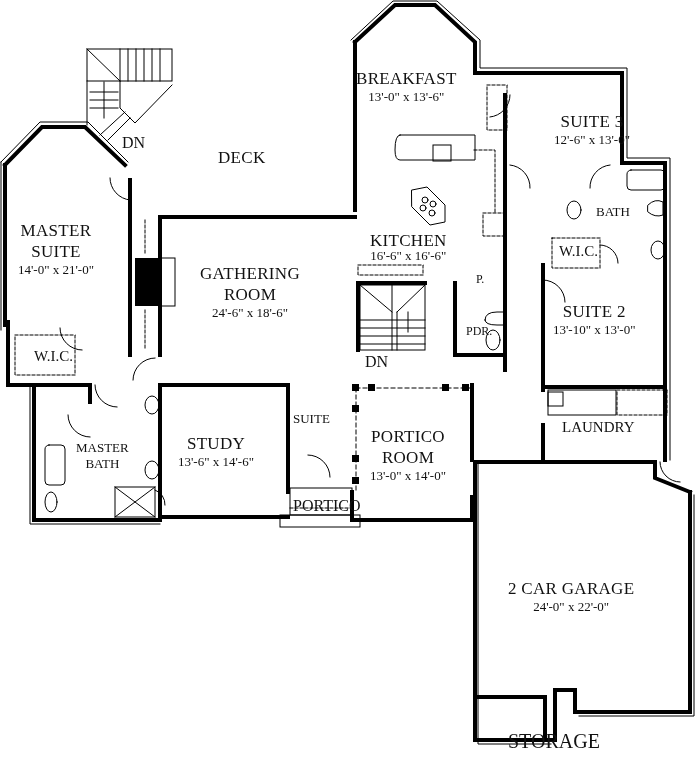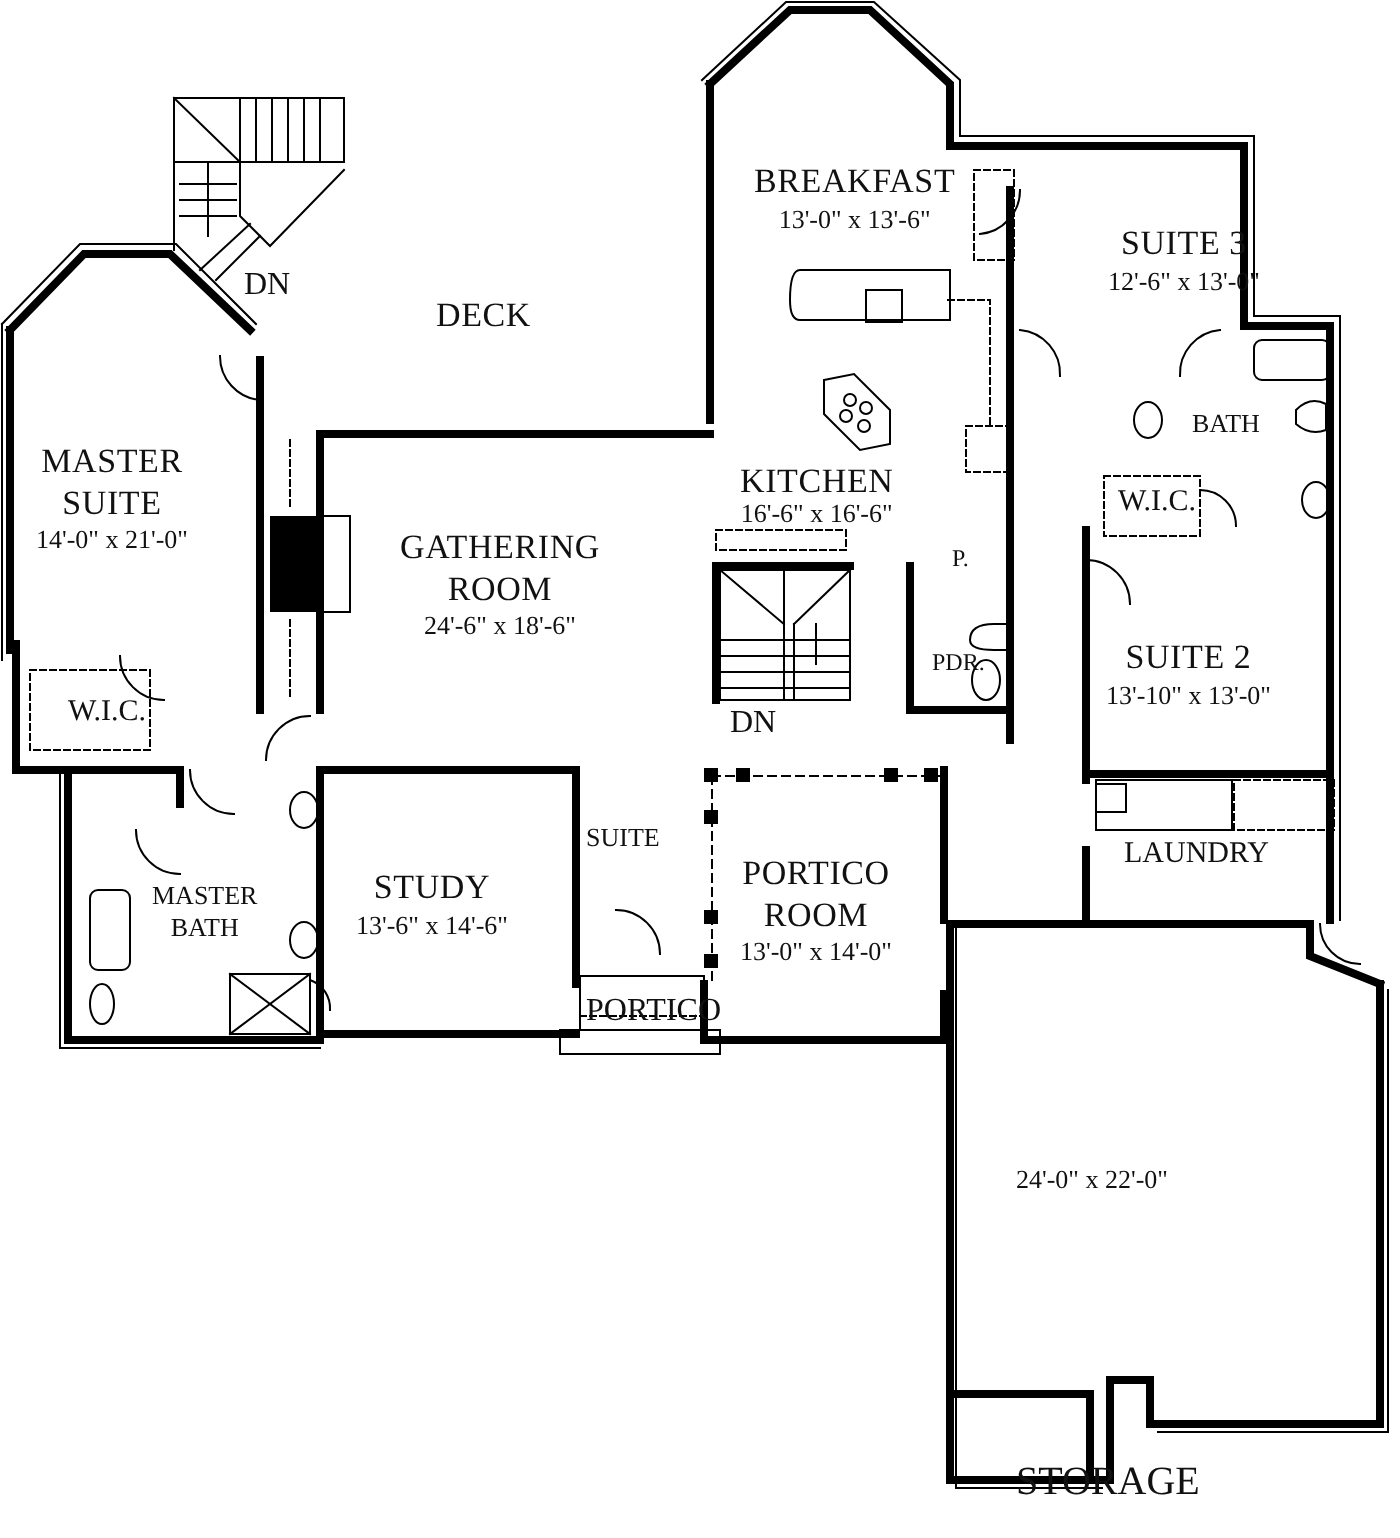--- a/index.html
+++ b/index.html
@@ -192,21 +192,21 @@
       <line x1="290" y1="508" x2="352" y2="508" stroke-dasharray="3,2"></line>
       <rect x="280" y="515" width="80" height="12"></rect>
     </g>
   </g>
 </svg>
 
 <div class="lbl room" style="left:218px; top:149px;">
   <span class="name">DECK</span>
 </div>
 
-<div class="lbl room" style="left:377px; top:70px;margin-top:12px;">
+<div class="lbl room" style="left:356px; top:70px;">
   <span class="name">BREAKFAST</span>
   <span class="dim">13'-0" x 13'-6"</span>
 </div>
 
 <div class="lbl room" style="left:518px; top:113px;margin-left:36px;">
   <span class="name">SUITE 3</span>
   <span class="dim">12'-6" x 13'-0"</span>
 </div>
 
 <div class="lbl room" style="left:18px; top:222px;">
@@ -219,21 +219,21 @@
   <span class="name" style="display:block;">GATHERING</span>
   <span class="name" style="display:block; margin-top:4px;">ROOM</span>
   <span class="dim">24'-6" x 18'-6"</span>
 </div>
 
 <div class="lbl room" style="left:370px; top:232px;">
   <span class="name">KITCHEN</span>
   <span class="dim" style="margin-top:0;">16'-6" x 16'-6"</span>
 </div>
 
-<div class="lbl room" style="left:553px; top:320px;">
+<div class="lbl room" style="left:553px; top:303px;">
   <span class="name">SUITE 2</span>
   <span class="dim">13'-10" x 13'-0"</span>
 </div>
 
 <div class="lbl room small" style="left:34px; top:349px;">
   <span>W.I.C.</span>
 </div>
 
 <div class="lbl room" style="left:76px; top:441px; font-size:13px;">
   <span style="display:block;">MASTER</span>
@@ -257,20 +257,21 @@
 
 <div class="lbl room" style="left:562px; top:420px; font-size:15px;">
   <span>LAUNDRY</span>
 </div>
 
 <div class="lbl room tiny" style="left:293px; top:498px;">
   <span>PORTICO</span>
 </div>
 
 <div class="lbl room" style="left:508px; top:580px;">
+  <span class="name">2 CAR GARAGE</span>
   <span class="dim">24'-0" x 22'-0"</span>
 </div>
 
 <div class="lbl room" style="left:508px; top:731px; font-size:20px;">
   <span>STORAGE</span>
 </div>
 
 <div class="lbl room small" style="left:596px; top:205px; font-size:13px;">
   <span>BATH</span>
 </div>

